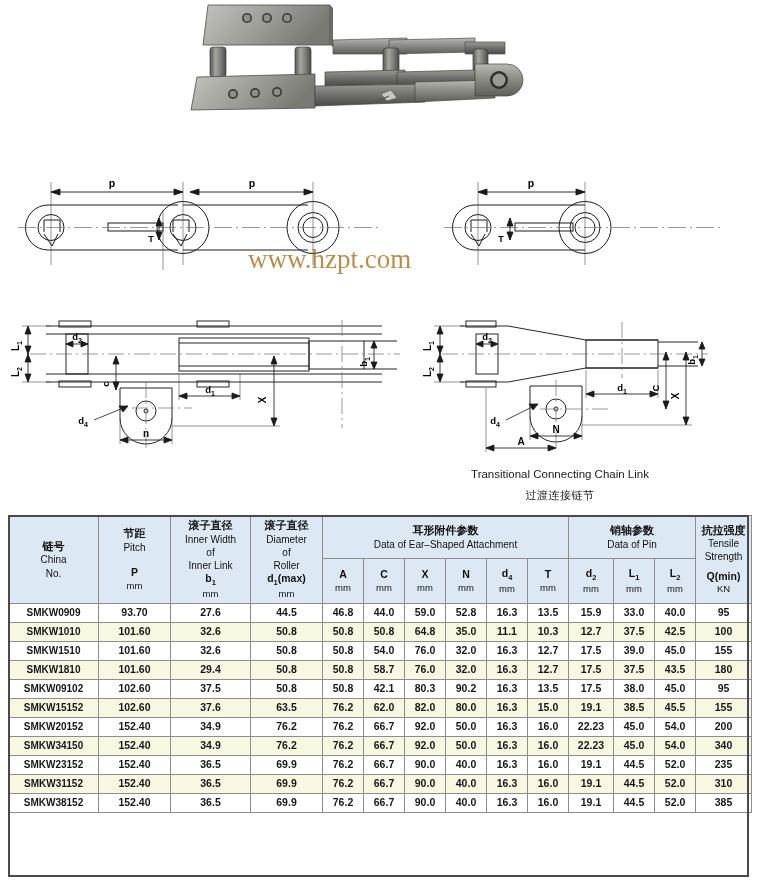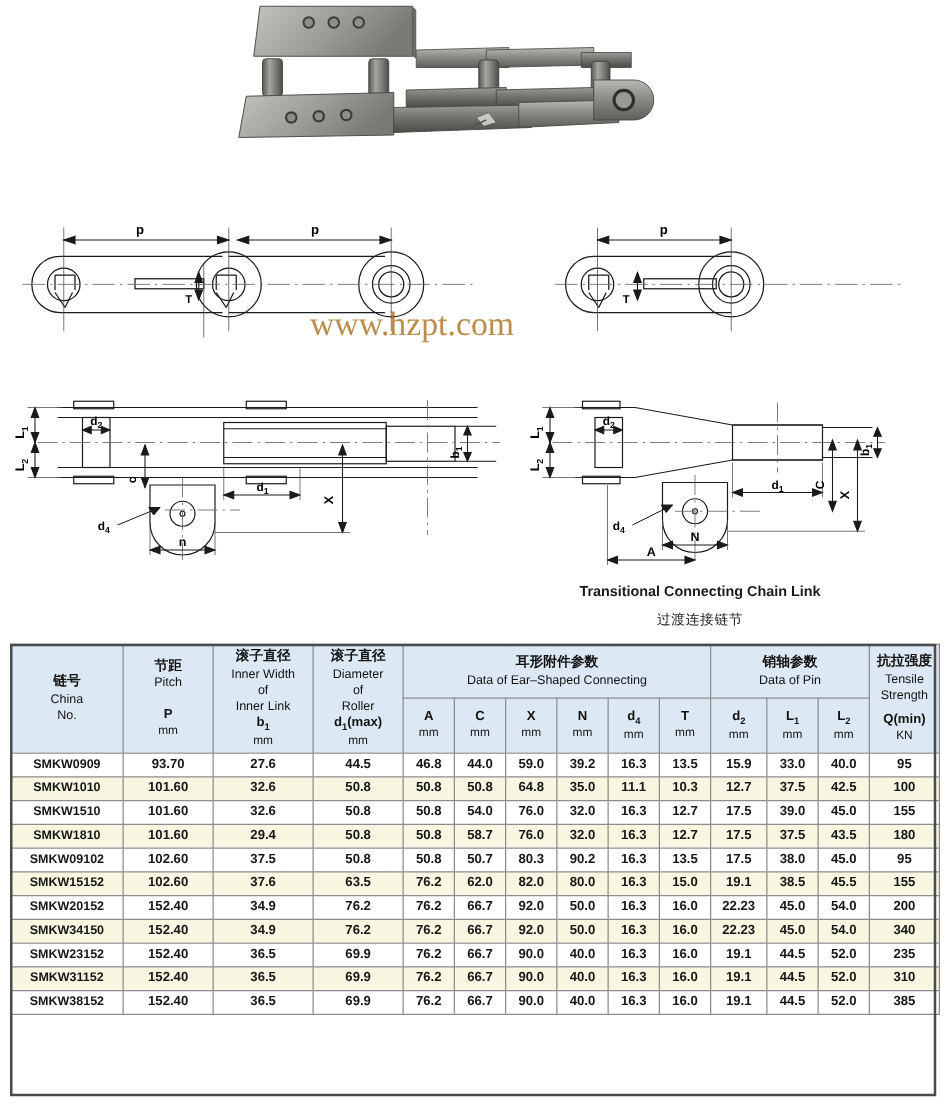--- a/index.html
+++ b/index.html
@@ -16,21 +16,21 @@
 
   
   .draw{position:absolute;}
   .dwg-top-left{left:8px;top:170px;}
   .dwg-top-right{left:430px;top:170px;}
   .dwg-bot-left{left:2px;top:308px;}
   .dwg-bot-right{left:408px;top:308px;}
 
   .cap{position:absolute;text-align:center;width:320px;left:400px;}
   .cap-cn{top:468px;font-size:11px;letter-spacing:.5px;margin-top:20px;}
-  .cap-en{top:468px;font-size:11.5px;font-weight:bold;}
+  .cap-en{top:468px;font-size:11.5px;}
 
   
   .wm{
     position:absolute;
     font-family:"Liberation Serif","DejaVu Serif",serif;
     color:#a16207;opacity:.72;white-space:nowrap;pointer-events:none;
   }
   .wm1{left:248px;top:244px;font-size:27px;}
   .wm2{left:214px;top:687px;font-size:25px;opacity:.70;}
   .wm3{left:487px;top:692px;font-size:25px;opacity:.70;}
@@ -513,21 +513,21 @@
           <th rowspan="2">
             <span class="hdr-cn">滚子直径</span>
             <span class="hdr-en">Diameter</span>
             <span class="hdr-en">of</span>
             <span class="hdr-en">Roller</span>
             <span class="hdr-sym"><span>d</span><sub>1</sub><span>(max)</span></span>
             <span class="hdr-unit">mm</span>
           </th>
           <th class="grp" colspan="6">
             <span class="hdr-cn">耳形附件参数</span>
-            <span class="hdr-en">Data of Ear–Shaped Connecting</span>
+            <span class="hdr-en">Data of Ear–Shaped Attachment</span>
           </th>
           <th class="grp" colspan="3">
             <span class="hdr-cn">销轴参数</span>
             <span class="hdr-en">Data of Pin</span>
           </th>
           <th rowspan="2">
             <span class="hdr-cn">抗拉强度</span>
             <span class="hdr-en">Tensile</span>
             <span class="hdr-en">Strength</span>
             <span class="hdr-sym" style="margin-top:6px">Q(min)</span>
@@ -575,21 +575,21 @@
       </thead>
       <tbody id="tbody">
           <tr>
             <td class="name">SMKW0909</td>
             <td>93.70</td>
             <td>27.6</td>
             <td>44.5</td>
             <td>46.8</td>
             <td>44.0</td>
             <td>59.0</td>
-            <td>39.2</td>
+            <td>52.8</td>
             <td>16.3</td>
             <td>13.5</td>
             <td>15.9</td>
             <td>33.0</td>
             <td>40.0</td>
             <td>95</td>
           </tr>
           <tr class="alt">
             <td class="name">SMKW1010</td>
             <td>101.60</td>
@@ -637,21 +637,21 @@
             <td>37.5</td>
             <td>43.5</td>
             <td>180</td>
           </tr>
           <tr>
             <td class="name">SMKW09102</td>
             <td>102.60</td>
             <td>37.5</td>
             <td>50.8</td>
             <td>50.8</td>
-            <td>50.7</td>
+            <td>42.1</td>
             <td>80.3</td>
             <td>90.2</td>
             <td>16.3</td>
             <td>13.5</td>
             <td>17.5</td>
             <td>38.0</td>
             <td>45.0</td>
             <td>95</td>
           </tr>
           <tr class="alt">

